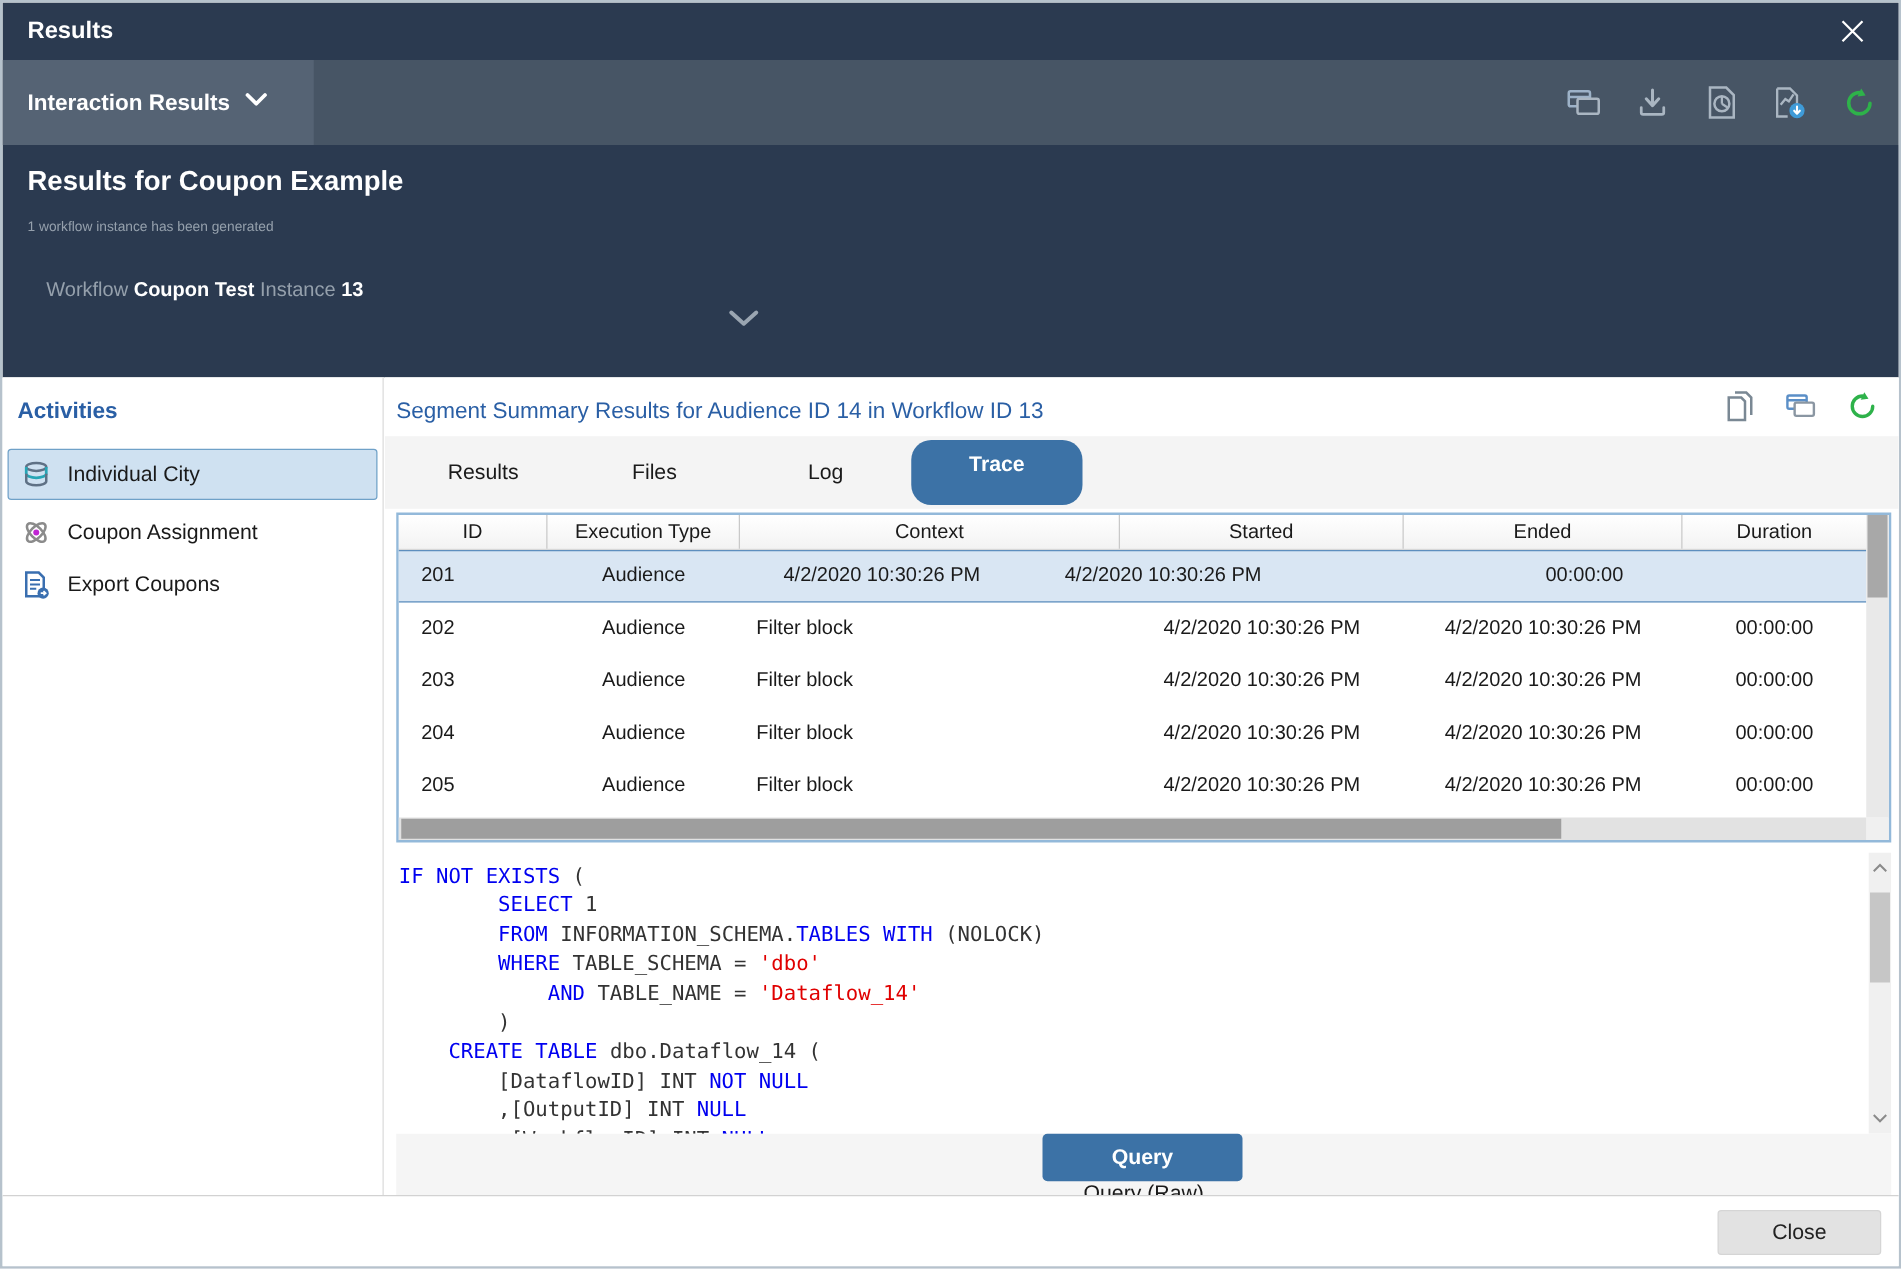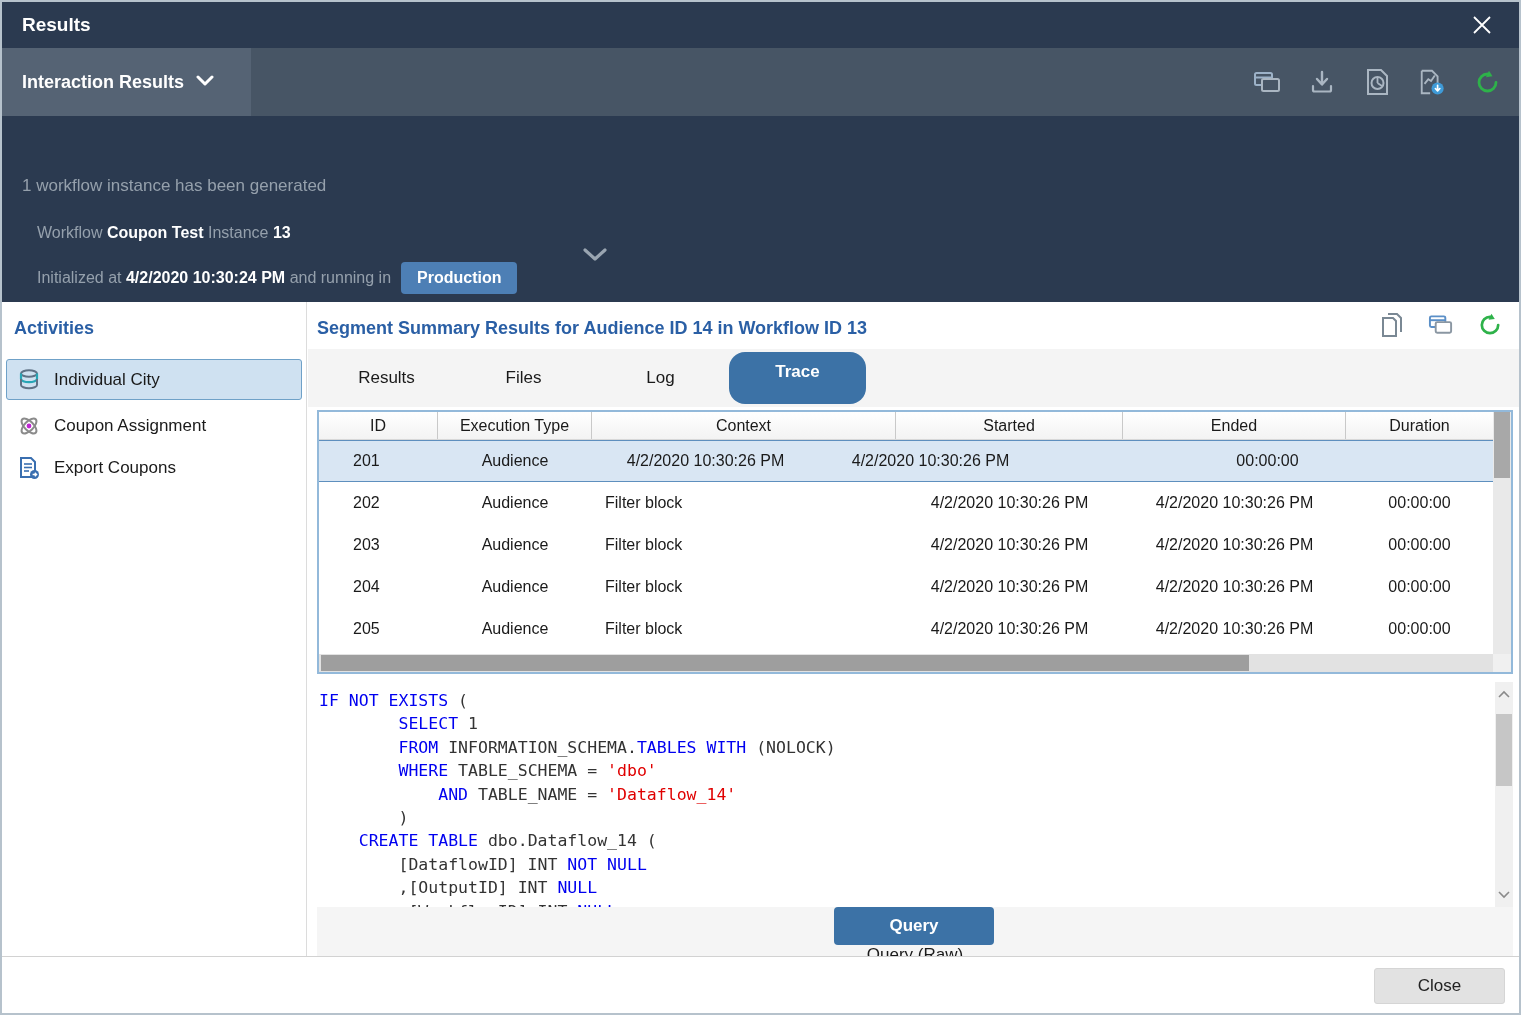--- a/index.html
+++ b/index.html
@@ -14,59 +14,59 @@
   
   .toolbar { position:absolute; left:0; top:46px; right:0; height:68px; background:#475565; }
   .view-selector { position:absolute; left:0; top:0; width:249px; height:68px; background:#556374; display:flex; align-items:center; padding-left:20px; cursor:pointer; }
   .view-selector .lbl { color:#ffffff; font-size:18px; font-weight:bold; margin-right:12px; }
   .toolbar-icons { position:absolute; right:18px; top:0; height:68px; display:flex; align-items:center; gap:27px; }
   .tbicon { width:28px; height:28px; display:flex; align-items:center; justify-content:center; cursor:pointer; }
 
   
   .hero { position:absolute; left:0; top:114px; right:0; height:186px; background:#2b3a50; color:#fff; }
   .hero-title { position:absolute; left:20px; top:16px; font-size:22px; font-weight:bold; }
-  .hero-sub { position:absolute; left:20px; top:60px; font-size:17px; color:#95a0ac; }
+  .hero-sub { position:absolute; left:20px; top:60px; font-size:11px; color:#95a0ac; }
   .hero-line1 { position:absolute; left:35px; top:108px; font-size:16px; color:#95a0ac; }
   .hero-line2 { position:absolute; left:35px; top:146px; font-size:16px; color:#95a0ac; display:flex; align-items:center; }
   .hero b { color:#ffffff; font-weight:bold; }
   .env-badge { display:inline-block; margin-left:10px; background:#4d7fb5; color:#fff; font-weight:bold; font-size:16px; padding:7px 16px; border-radius:4px; cursor:pointer; }
   .hero-chevron { position:absolute; left:580px; top:131px; cursor:pointer; }
 
   
   .body { position:absolute; left:0; top:300px; right:0; bottom:57px; background:#fff; }
 
   
   .sidebar { position:absolute; left:0; top:0; bottom:0; width:305px; border-right:1px solid #dcdcdc; background:#fff; }
   .sidebar-title { position:absolute; left:12px; top:16px; font-size:18px; font-weight:bold; color:#2a5fa5; }
   .side-item { position:absolute; left:4px; right:4px; height:41px; display:flex; align-items:center; padding-left:10px; gap:13px; font-size:17px; color:#1a1a1a; border:1px solid transparent; border-radius:3px; cursor:pointer; }
   .side-item.selected { background:#cfe1f1; border-color:#6fa1c8; }
   .side-item .sicon { width:24px; height:24px; flex:0 0 24px; display:flex; align-items:center; justify-content:center; }
 
   
   .main { position:absolute; left:306px; right:0; top:0; bottom:0; background:#fff; }
-  .panel-title { position:absolute; left:9px; top:16px; font-size:18px; font-weight:bold; color:#2a5fa5; }
+  .panel-title { position:absolute; left:9px; top:16px; font-size:18px; font-weight:normal; color:#2a5fa5; }
   .panel-icons { position:absolute; right:16px; top:10px; display:flex; gap:23px; align-items:center; }
   .picon { width:26px; height:26px; display:flex; align-items:center; justify-content:center; cursor:pointer; }
 
   .tabstrip { position:absolute; left:0; right:0; top:47px; height:58px; background:#f4f4f4; display:flex; align-items:center; padding-left:10px; }
   .tab { width:137px; text-align:center; font-size:17px; color:#1a1a1a; cursor:pointer; }
   .tab.selected { background:#3c72a6; color:#fff; font-weight:bold; border-radius:16px; height:52px; line-height:40px; }
 
   
   .grid { position:absolute; left:9px; right:6px; top:108px; height:264px; border:2px solid #93b9da; background:#fff; display:flex; flex-direction:column; }
   .grid-top { flex:1; display:flex; min-height:0; }
   .grid-cols { flex:1; display:flex; flex-direction:column; min-width:0; }
   .grid-head { display:flex; height:28px; border-bottom:1px solid #d8d8d8; background:linear-gradient(#ffffff,#f3f3f3); }
   .gh-cell { font-size:16px; color:#1a1a1a; display:flex; align-items:center; justify-content:center; border-right:1px solid #c9c9c9; }
   .gh-cell:last-child { border-right:none; }
   .grid-row { display:flex; height:42px; }
   .grid-row.selected { background:#d9e6f3; border-top:1px solid #5e8fbe; border-bottom:1px solid #5e8fbe; }
   .gr-cell { font-size:16px; color:#1a1a1a; display:flex; align-items:center; justify-content:center; }
   .c0{width:119px;} .c1{width:154px;} .c2{width:304px;} .c3{width:227px;} .c4{width:223px;} .c5{flex:1;}
-  .gr-cell.c0 { justify-content:flex-start; padding-left:34px; }
+  .gr-cell.c0 { justify-content:flex-start; padding-left:18px; }
   .gr-cell.c2 { justify-content:flex-start; padding-left:13px; }
   .vscroll { width:18px; background:#e9e9e9; position:relative; }
   .vthumb { position:absolute; left:1px; right:1px; top:0; height:66px; background:#a8a8a8; }
   .hscroll-row { height:18px; display:flex; }
   .hscroll { flex:1; background:#e2e2e2; position:relative; }
   .hthumb { position:absolute; left:2px; top:1px; bottom:1px; width:928px; background:#9e9e9e; }
   .hcorner { width:18px; background:#f0f0f0; }
 
   
   .codewrap { position:absolute; left:9px; right:6px; top:380px; height:225px; background:#fff; display:flex; overflow:hidden; }
@@ -142,32 +142,27 @@
       <div class="tbicon">
         <svg width="27" height="27" viewBox="0 0 27 27">
             <path d="M22 13.5 A8.5 8.5 0 1 1 13.5 5" fill="none" stroke="#2eb24a" stroke-width="2.8" stroke-linecap="round"></path>
             <path d="M13.5 1.5 L13.5 8.5 L19 5 Z" fill="#2eb24a" transform="rotate(25 13.5 5)"></path>
           </svg>
       </div>
     </div>
   </div>
 
   <div class="hero">
+    <div class="hero-title">Results for Coupon Example</div>
     <div class="hero-sub">1 workflow instance has been generated</div>
     <div class="hero-line1">
       <span>Workflow</span>
       <b>Coupon Test</b>
       <span>Instance</span>
       <b>13</b>
-    </div>
-    <div class="hero-line2">
-      <span>Initialized at</span>&nbsp;
-      <b>4/2/2020 10:30:24 PM</b>&nbsp;
-      <span>and running in</span>
-      <span class="env-badge">Production</span>
     </div>
     <div class="hero-chevron">
       <svg width="26" height="16" viewBox="0 0 26 16">
           <path d="M3 3 L13 12 L23 3" stroke="#9aa5b1" stroke-width="3.2" fill="none" stroke-linecap="round" stroke-linejoin="round"></path>
         </svg>
     </div>
   </div>
 
   <div class="body">
 

